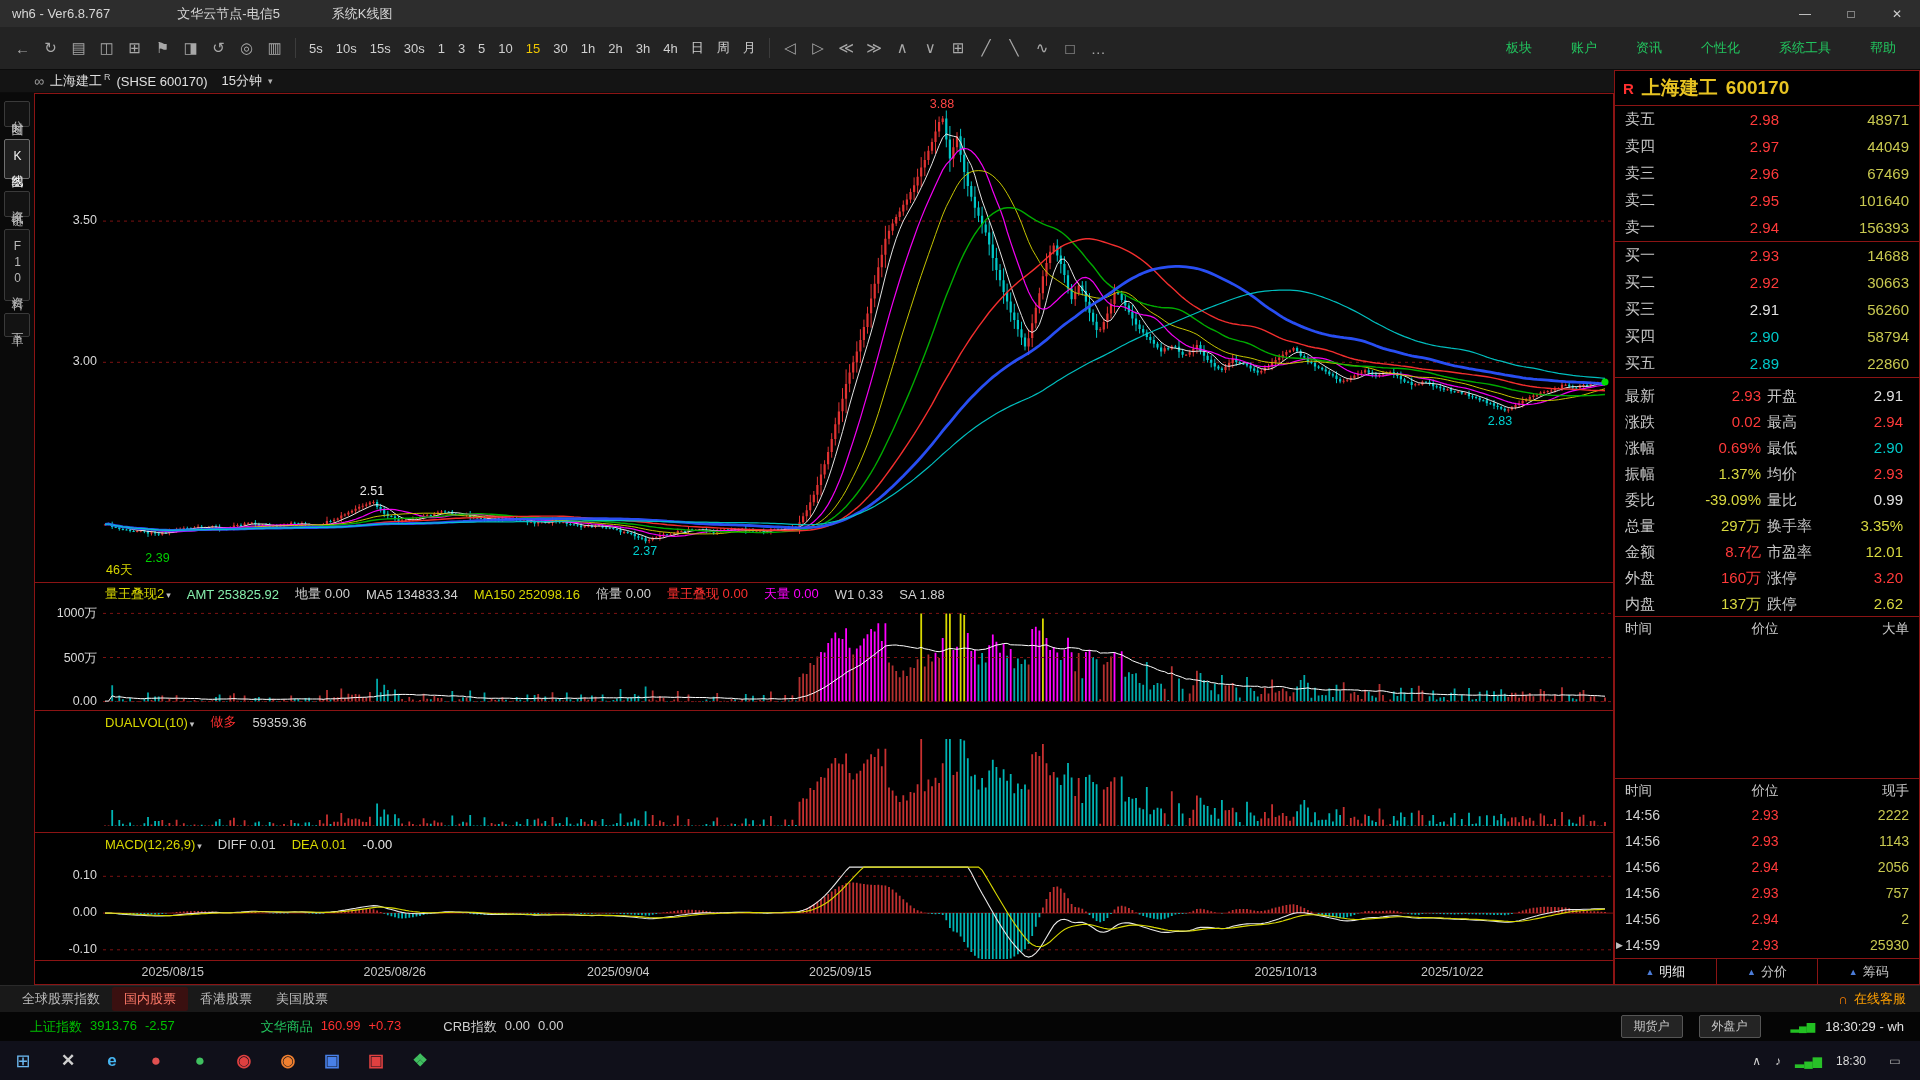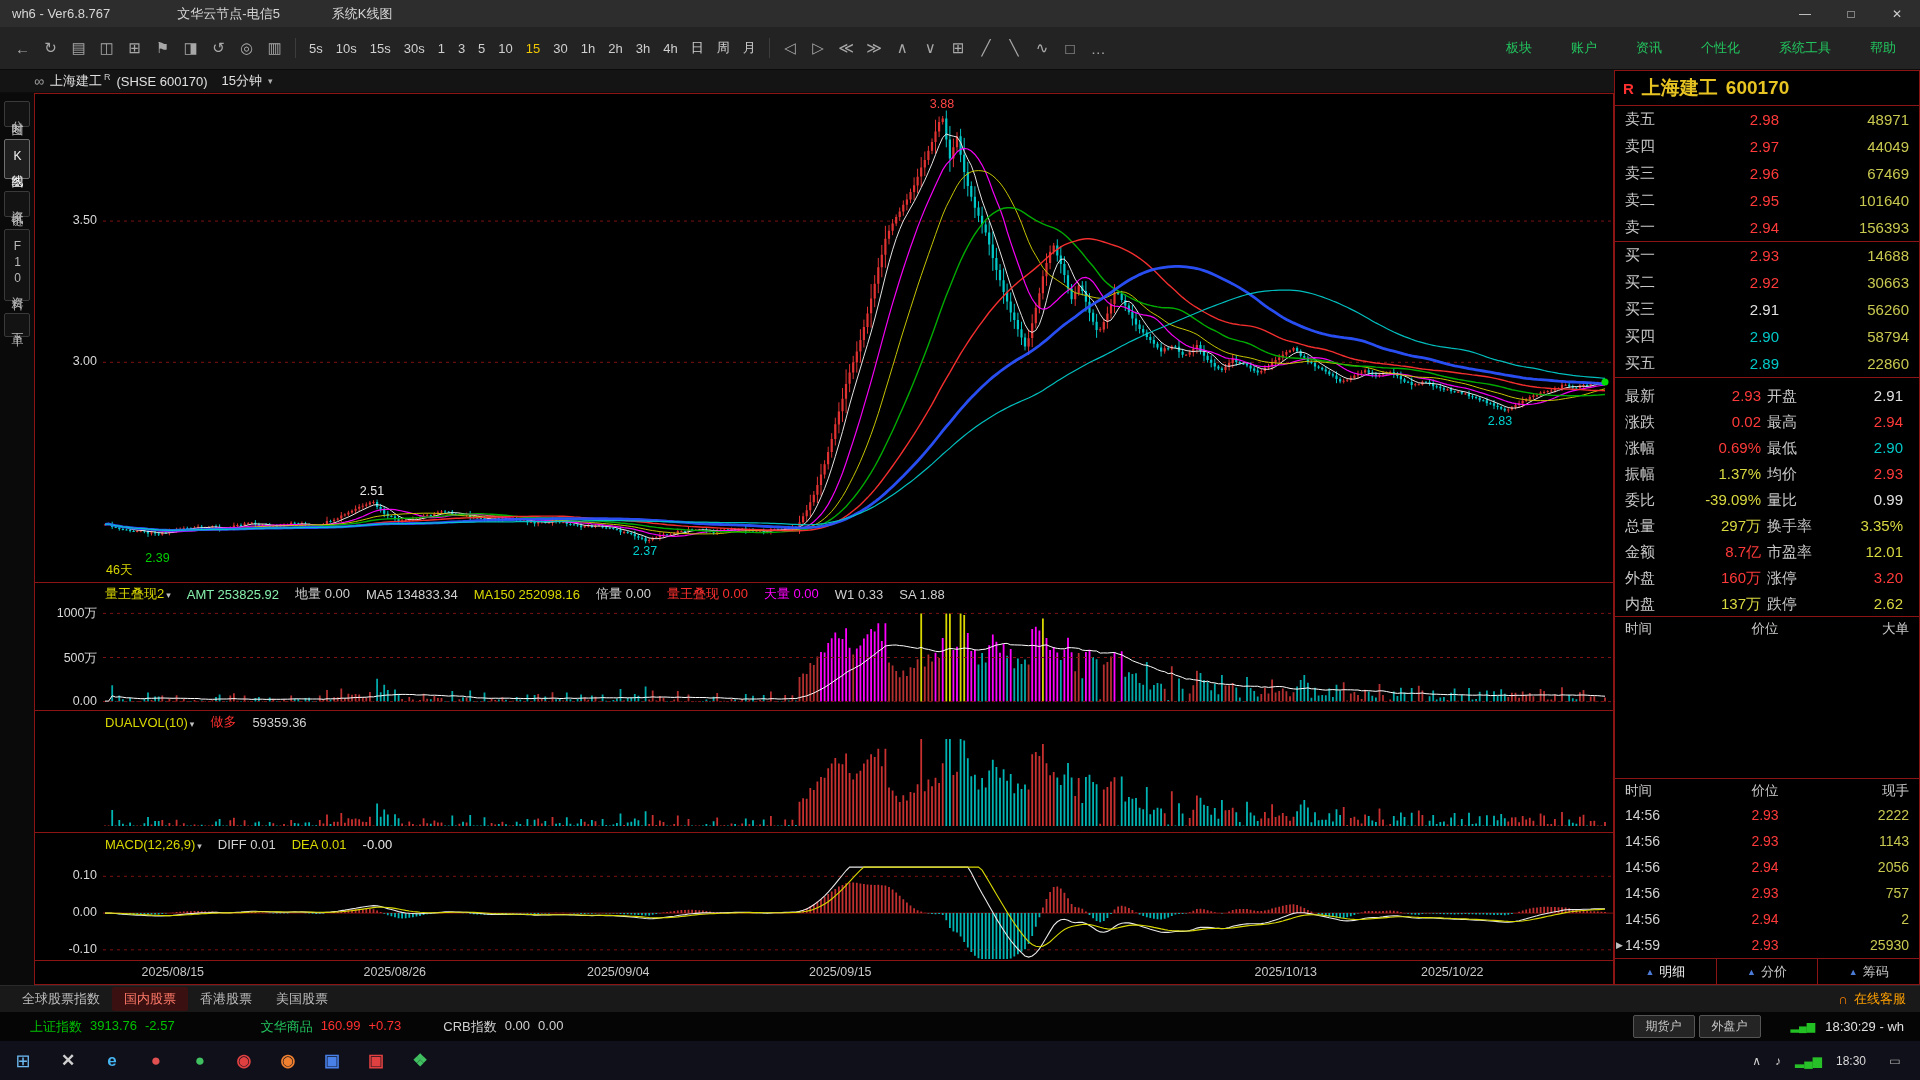--- a/index.html
+++ b/index.html
@@ -68,21 +68,21 @@
 .rp-tab.active{color:#f2f2f2}
 #markettabs{position:absolute;top:985px;left:0;right:0;height:27px;background:#191919;display:flex;align-items:center;padding-left:10px;border-top:1px solid #2a2a2a}
 #mt-left{display:flex;}
 .mtab{padding:3px 12px;font-size:13px;color:#bdbdbd}
 .mtab.active{color:#ff7a6a;background:#3a1010;border-radius:2px}
 #service{margin-left:auto;padding-right:14px;display:flex;gap:6px;align-items:center;font-size:13px;color:#ffa000}
 #service .ic{color:#ff8000;font-size:14px}
 #statusbar{position:absolute;top:1012px;left:0;right:0;height:29px;background:#050505;display:flex;align-items:center;font-size:13px;padding-left:30px}
 #sb-indices{display:flex}
 .sb-seg{display:flex;gap:8px;margin-right:42px}
-#sb-buttons{display:flex;gap:4px;margin-left:auto}
+#sb-buttons{display:flex;gap:16px;margin-left:auto}
 .sb-btn{border:1px solid #555;background:#242424;color:#c8c8c8;font-size:12px;padding:2px 12px;border-radius:2px}
 #sb-right{display:flex;align-items:center;gap:10px;padding:0 16px 0 30px}
 #signal-icon{color:#22c022;font-size:11px}
 #sb-clock{color:#e0e0e0}
 #taskbar{position:absolute;top:1041px;left:0;right:0;height:39px;background:#10101a;display:flex;align-items:center}
 #start-button{width:46px;height:100%;display:flex;align-items:center;justify-content:center;color:#6cb8f0;font-size:18px}
 #tk-apps{display:flex;height:100%}
 .tk-app{width:44px;height:100%;display:flex;align-items:center;justify-content:center;font-size:17px;font-weight:bold}
 #tray{margin-left:auto;display:flex;align-items:center;gap:14px;padding-right:10px;font-size:12px;color:#d8d8d8}
 #tray-icons{display:flex;gap:14px}

